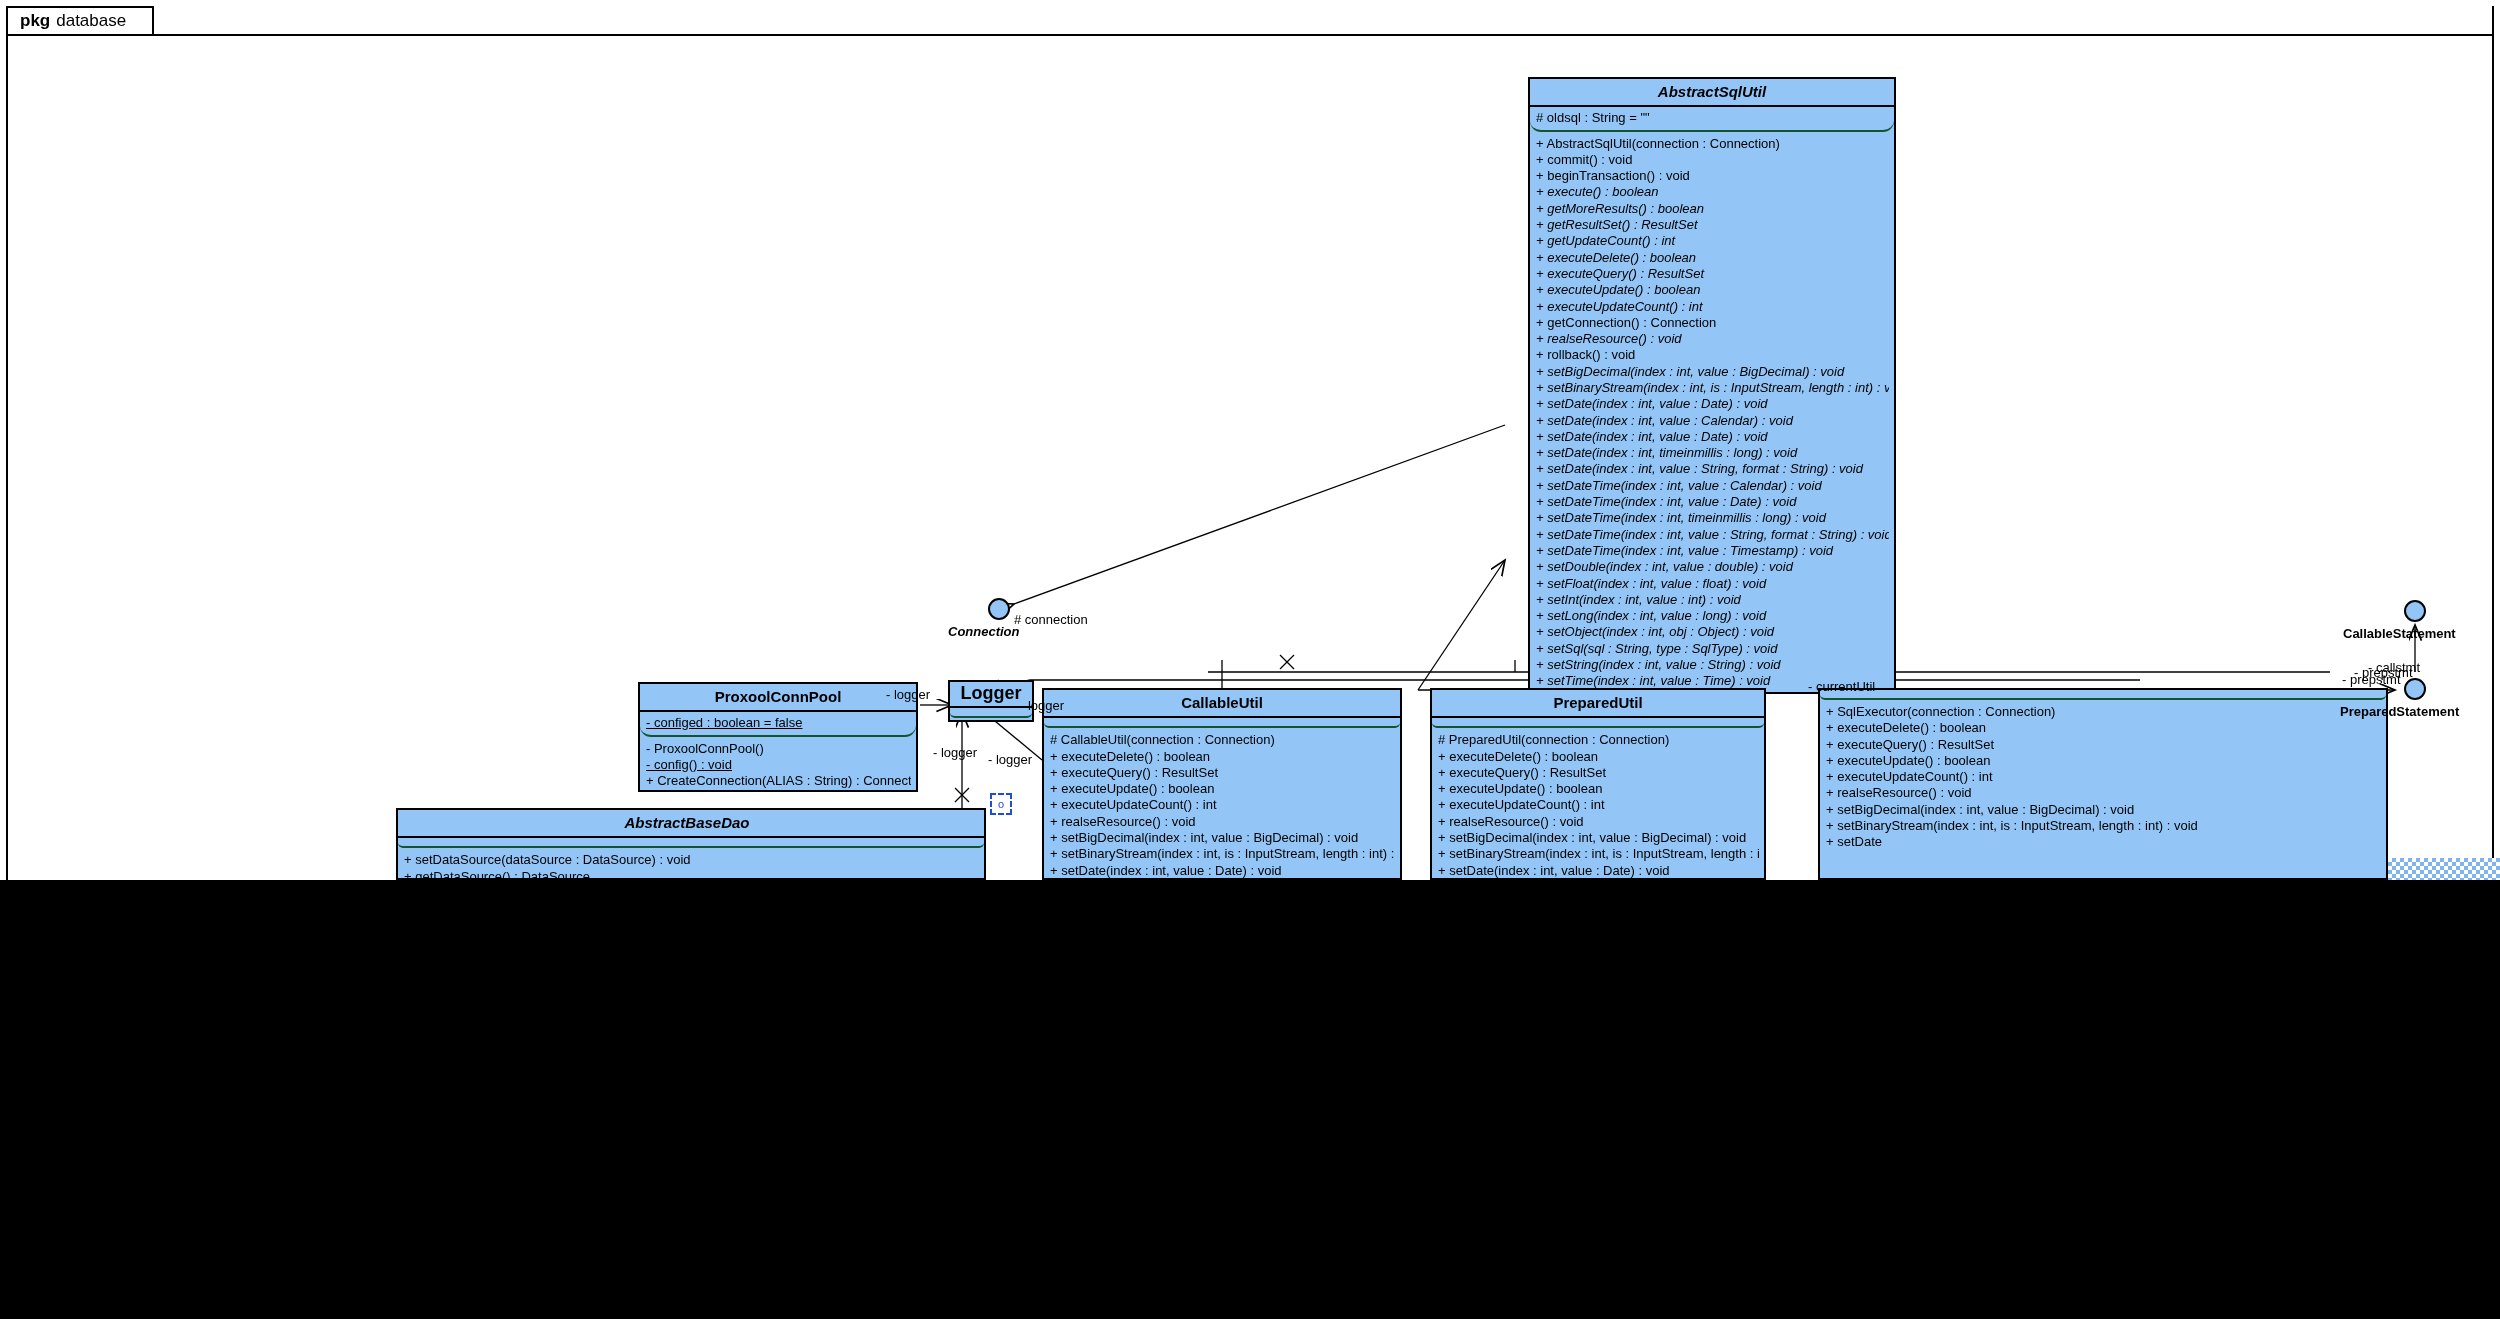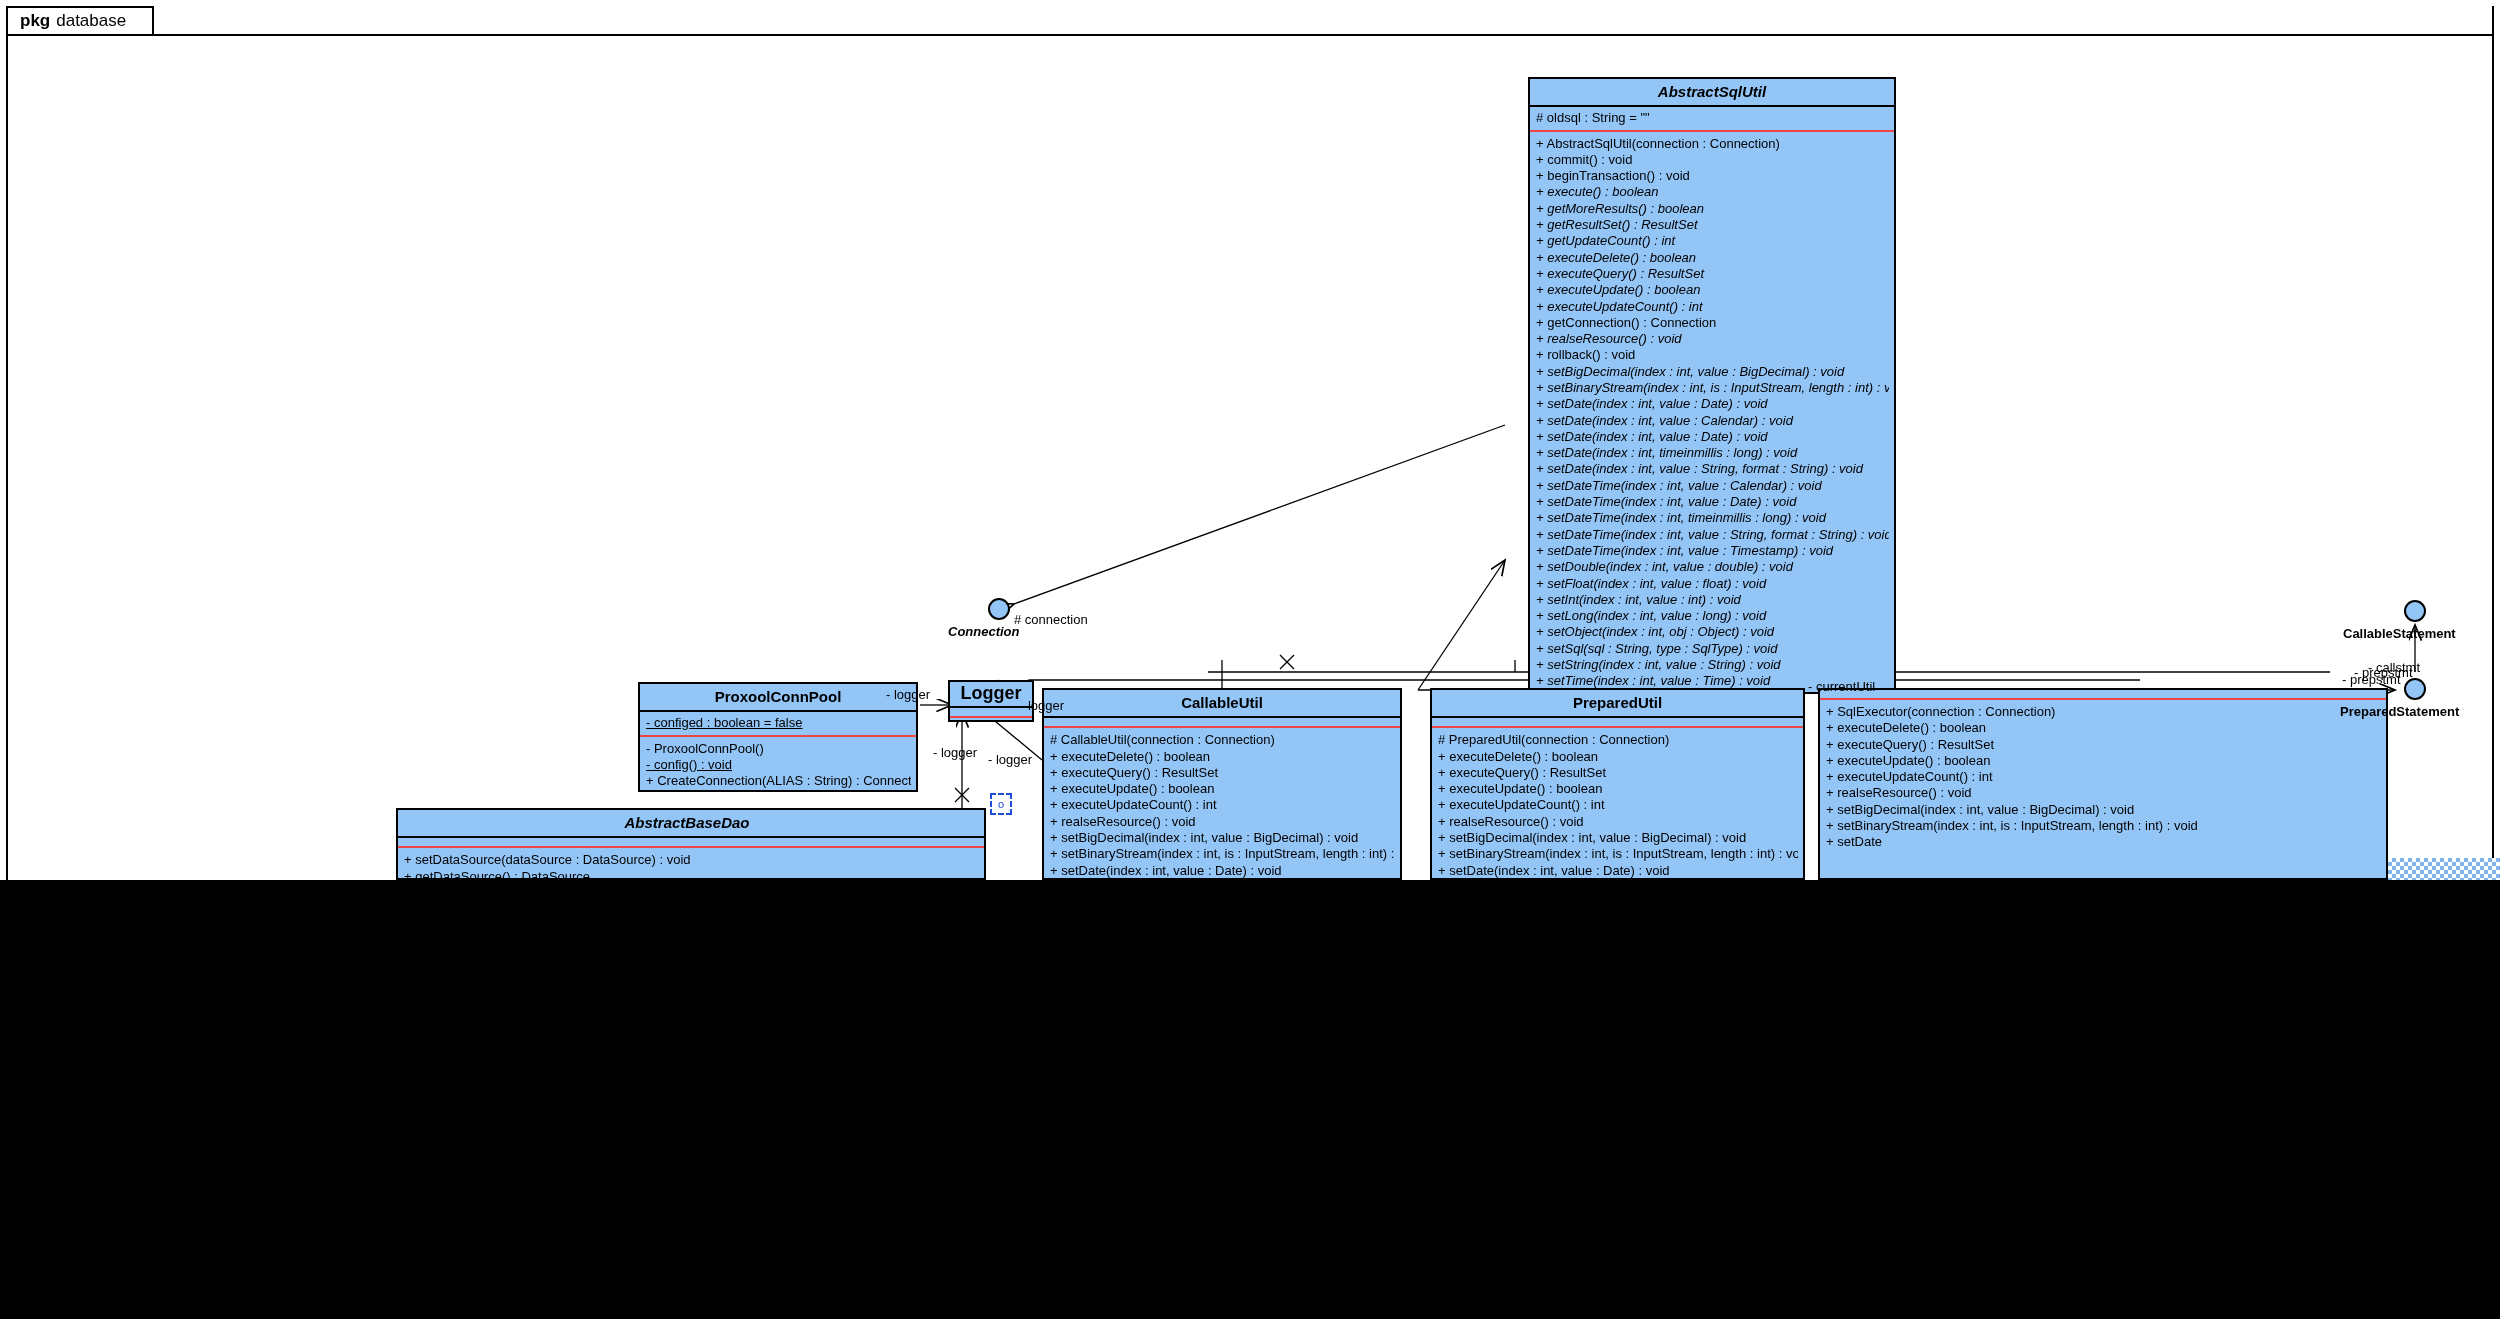--- a/index.html
+++ b/index.html
@@ -54,23 +54,24 @@
     color:#000;
     padding:4px 6px 5px 6px;
     line-height:1.15;
     border-bottom:2px solid #000;
     white-space:nowrap;
     overflow:hidden;
   }
   .uml-title.italic{font-style:italic;}
   .uml-title.right{text-align:center;padding-right:14px;}
   .uml-attrs{
-    border-bottom:2px solid #ef4444;
+    border-bottom:2px solid #14532d;
     padding:3px 5px 3px 6px;
     min-height:8px;
+    border-radius:11px;
   }
   .uml-attrs.empty{padding:0;height:8px;}
   .uml-ops{
     padding:4px 5px 3px 6px;
   }
   .uml-ops.empty{padding:0;height:10px;}
   .member{
     font-size:13px;
     line-height:16.3px;
     color:#000;
@@ -251,21 +252,21 @@
           <div class="member">+ executeQuery() : ResultSet</div>
           <div class="member">+ executeUpdate() : boolean</div>
           <div class="member">+ executeUpdateCount() : int</div>
           <div class="member">+ realseResource() : void</div>
           <div class="member">+ setBigDecimal(index : int, value : BigDecimal) : void</div>
           <div class="member">+ setBinaryStream(index : int, is : InputStream, length : int) : void</div>
           <div class="member">+ setDate(index : int, value : Date) : void</div>
         </div>
     </div>
 
-    <div class="uml-class" style="left:1430px;top:688px;width:375px;height:192px;">
+    <div class="uml-class" style="left:1430px;top:688px;width:336px;height:192px;">
       <div class="uml-title">PreparedUtil</div>
       <div class="uml-attrs empty"></div>
       <div class="uml-ops" id="pu-ops">
           <div class="member"># PreparedUtil(connection : Connection)</div>
           <div class="member">+ executeDelete() : boolean</div>
           <div class="member">+ executeQuery() : ResultSet</div>
           <div class="member">+ executeUpdate() : boolean</div>
           <div class="member">+ executeUpdateCount() : int</div>
           <div class="member">+ realseResource() : void</div>
           <div class="member">+ setBigDecimal(index : int, value : BigDecimal) : void</div>

